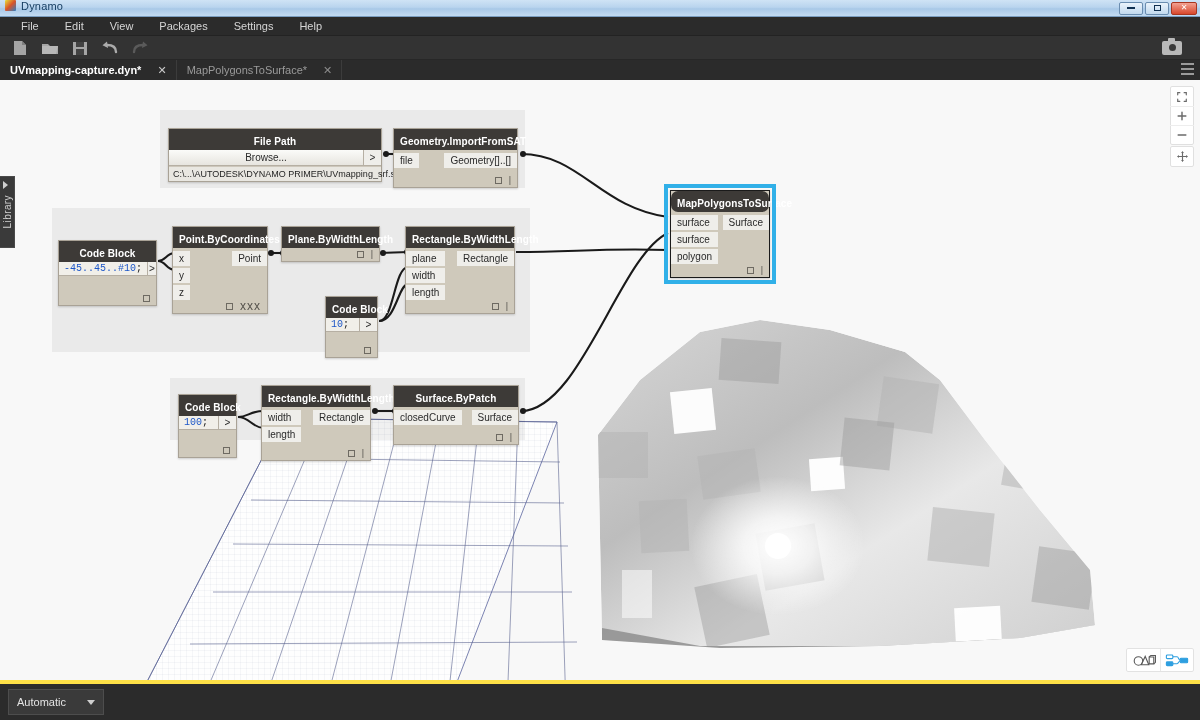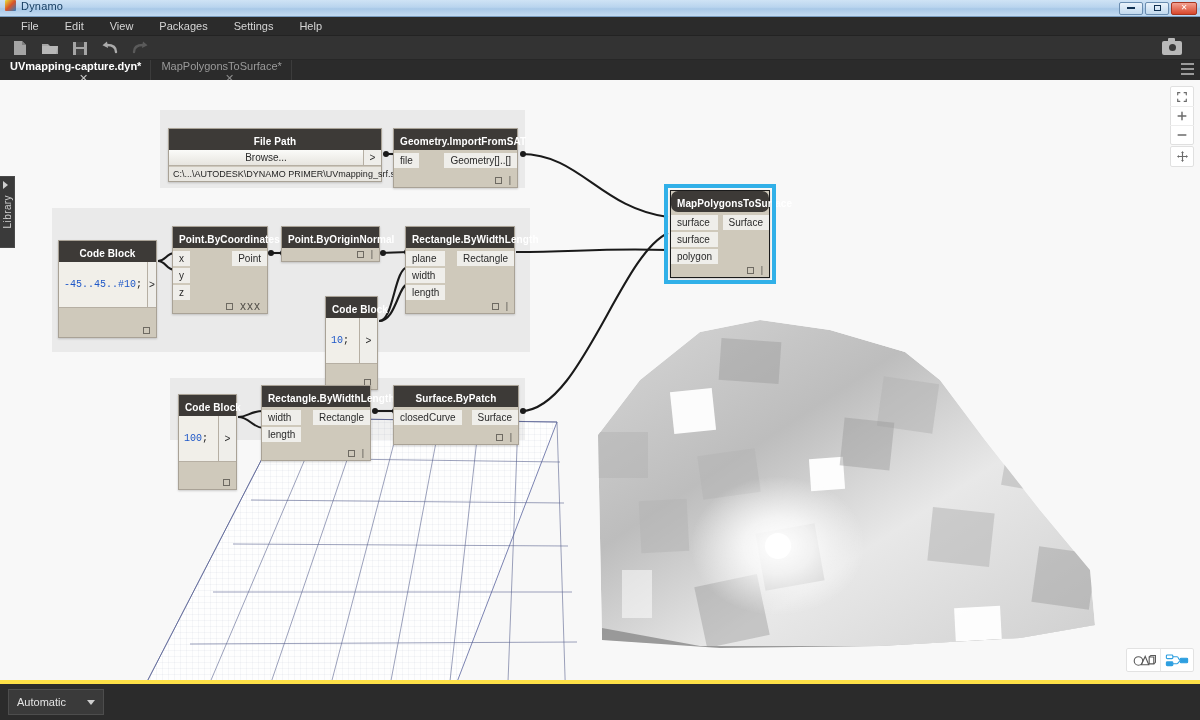--- a/index.html
+++ b/index.html
@@ -64,21 +64,21 @@
     border-radius:50%; background:#3a3a3a;
   }
 
   
   .tabstrip {
     position: absolute; left: 0; top: 60px; width: 1200px; height: 20px;
     background: #2b2b2b; display: flex; align-items: stretch;
   }
   .tab {
     display: flex; align-items: center; padding: 0 9px 0 10px; font-size: 11px;
-    color: #9a9a9a; background: #2b2b2b; border-right: 1px solid #3c3c3c; cursor: default; flex-direction: column;
+    color: #9a9a9a; background: #2b2b2b; border-right: 1px solid #3c3c3c; cursor: default;
   }
   .tab.active { color: #ffffff; font-weight: bold; background: #2b2b2b; }
   .tab .x { margin-left: 16px; font-size: 11px; color: #8c8c8c; }
   .tab.active .x { color: #c9c9c9; font-weight: normal; }
   .burger {
     position: absolute; right: 6px; top: 3px; width: 13px; height: 12px;
     display:flex; flex-direction: column; justify-content: space-between;
   }
   .burger i { display:block; height: 2px; background: #9a9a9a; }
 
@@ -133,21 +133,21 @@
   }
   .chk { width: 7px; height: 7px; border: 1px solid #6e6a62; background: transparent; }
   .dots { font-size: 12px; color: #55524c; letter-spacing: 1px; line-height: 7px; }
   .lace { font-size: 9px; color: #55524c; line-height: 7px; }
 
   
   .node.codeblock { background: #cfc9bb; }
   .cb-row { display: flex; align-items: stretch; border-bottom: 1px solid #b6afa3; }
   .cb-code {
     background: #f1efe9; color: #1d57c8; font-family: "Liberation Mono", monospace;
-    font-size: 10px; padding: 17px 5px; white-space: nowrap; flex: 1;
+    font-size: 10px; padding: 1px 5px; white-space: nowrap; flex: 1;
   }
   .cb-code .semi { color: #1a1a1a; }
   .cb-out {
     background: #efeeea; border-left: 1px solid #b6afa3; width: 18px;
     display: flex; align-items: center; justify-content: center; font-size: 10px; color: #2a2a2a;
   }
   .cb-pad { height: 16px; }
 
   
   .node.filepath .fp-browse {
@@ -477,21 +477,21 @@
           <div class="port out">Point</div>
         </div>
       </div>
       <div class="footer">
         <span class="chk"></span>
         <span class="dots">xxx</span>
       </div>
     </div>
 
     <div class="node" style="left:281px; top:146px; width:99px;">
-      <div class="hdr">Point.ByOriginNormal</div>
+      <div class="hdr">Plane.ByWidthLength</div>
       <div class="footer">
         <span class="chk"></span>
         <span class="lace">|</span>
       </div>
     </div>
 
     <div class="node codeblock" style="left:325px; top:216px; width:53px;">
       <div class="hdr">Code Block</div>
       <div class="cb-row">
         <div class="cb-code"><span>10</span><span class="semi">;</span></div>

